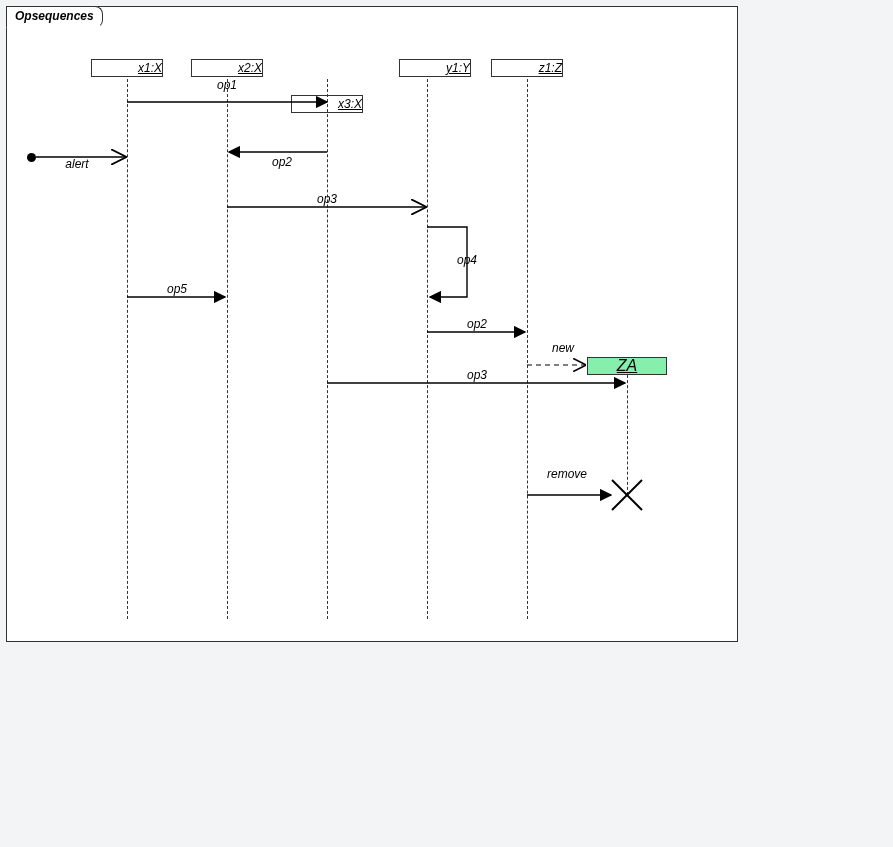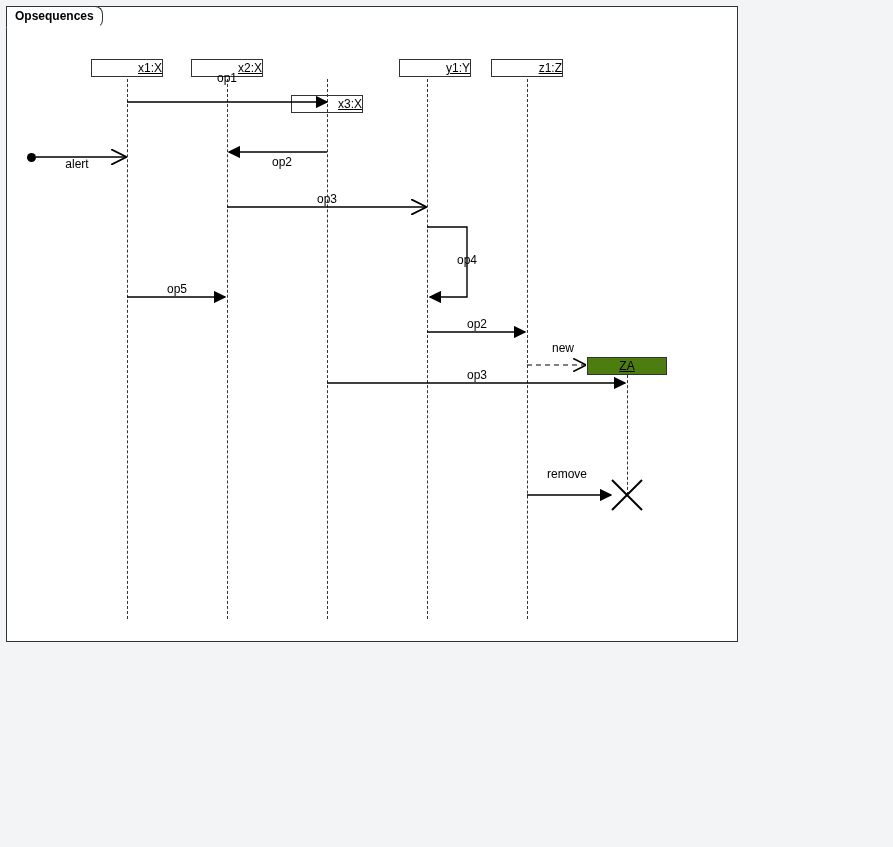--- a/index.html
+++ b/index.html
@@ -1,21 +1,21 @@
 <!DOCTYPE html>
 <html><head>
 <meta charset="utf-8">
 <style>
   html,body{margin:0;padding:0;background:#f2f4f5;font-family:"Segoe UI",Arial,sans-serif;}
-  .page{width:873px;height:847px;position:relative;background:#f2f4f5;}
+  .page{width:873px;height:847px;position:relative;background:#f2f4f5;font-style:italic;}
   .frame{position:absolute;left:6px;top:6px;width:732px;height:636px;background:#fff;border:1px solid #333;box-sizing:border-box;}
   .title-tab{position:absolute;left:-1px;top:-1px;height:20px;padding:0 8px;background:#fff;border:1px solid #333;border-bottom:1px solid #fff;border-top-right-radius:8px;border-bottom-right-radius:8px;font-size:12px;line-height:18px;font-weight:700;}
   .lifeline-head{position:absolute;top:52px;width:72px;height:18px;border:1px solid #333;background:#fff;font-size:12px;text-align:right;line-height:16px;box-sizing:border-box;text-decoration:underline;}
   .lifeline{position:absolute;top:72px;width:0;border-left:1.5px dashed #333;}
-  .created-head{position:absolute;width:80px;height:18px;border:1px solid #333;background:#4d7c0f;font-size:12px;text-align:center;line-height:16px;box-sizing:border-box;text-decoration:underline;}
+  .created-head{position:absolute;width:80px;height:18px;border:1px solid #333;background:#86efac;font-size:16px;text-align:center;line-height:16px;box-sizing:border-box;text-decoration:underline;}
   .msg-label{position:absolute;font-size:12px;background:transparent;white-space:nowrap;text-align:center;}
   .gate-dot{position:absolute;width:9px;height:9px;border-radius:50%;background:#000;}
   svg{position:absolute;left:0;top:0;overflow:visible;}
 </style>
 </head>
 <body>
 
 <div class="page">
   <div class="frame">
     <div class="title-tab">Opsequences</div>
@@ -67,21 +67,21 @@
       <line x1="320" y1="376" x2="618" y2="376" stroke="#000" stroke-width="1.4" marker-end="url(#arrow-solid)"></line>
 
       <line x1="520" y1="488" x2="604" y2="488" stroke="#000" stroke-width="1.4" marker-end="url(#arrow-solid)"></line>
 
       <g>
         <line x1="605" y1="473" x2="635" y2="503" stroke="#000" stroke-width="2"></line>
         <line x1="635" y1="473" x2="605" y2="503" stroke="#000" stroke-width="2"></line>
       </g>
     </svg>
 
-    <div class="msg-label" style="left:200px;top:64px;width:40px;text-align:center;">op1</div>
+    <div class="msg-label" style="left:200px;top:71px;width:40px;text-align:center;">op1</div>
     <div class="msg-label" style="left:50px;top:150px;width:40px;">alert</div>
     <div class="msg-label" style="left:255px;top:148px;width:40px;">op2</div>
     <div class="msg-label" style="left:300px;top:185px;width:40px;">op3</div>
     <div class="msg-label" style="left:440px;top:246px;width:40px;">op4</div>
     <div class="msg-label" style="left:150px;top:275px;width:40px;">op5</div>
     <div class="msg-label" style="left:450px;top:310px;width:40px;">op2</div>
     <div class="msg-label" style="left:536px;top:334px;width:40px;">new</div>
     <div class="msg-label" style="left:450px;top:361px;width:40px;">op3</div>
     <div class="msg-label" style="left:535px;top:460px;width:50px;">remove</div>
 

